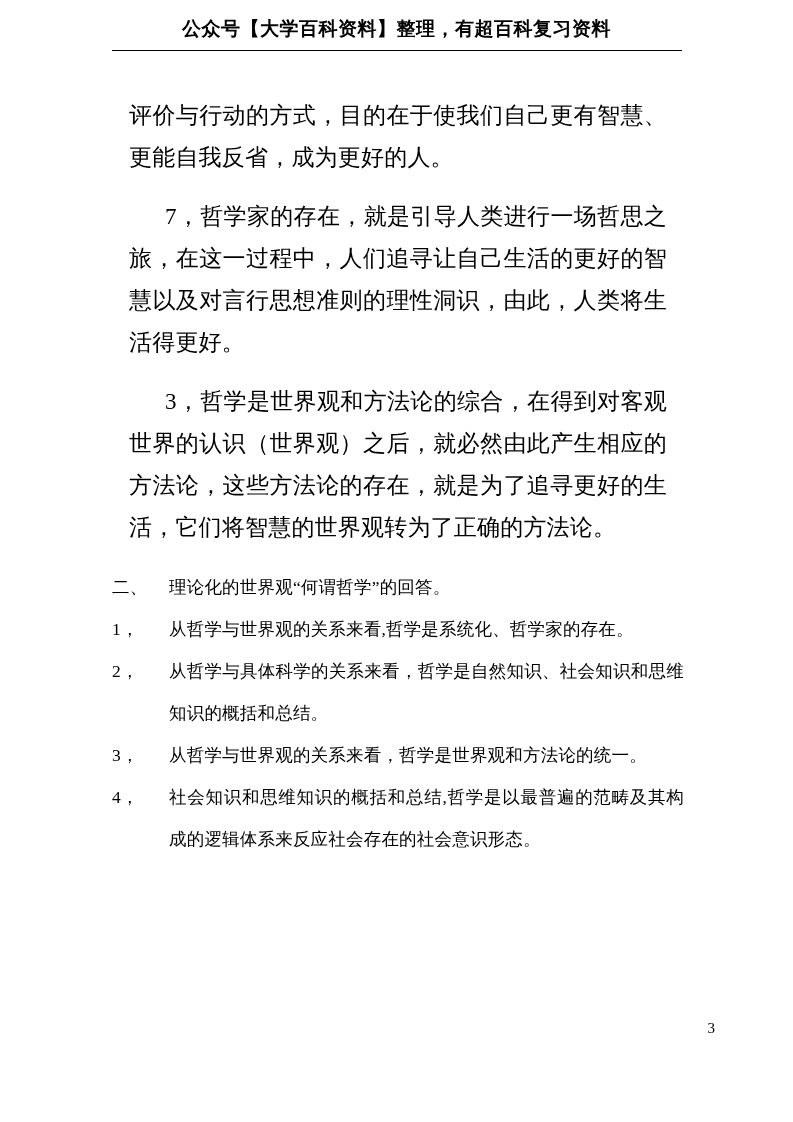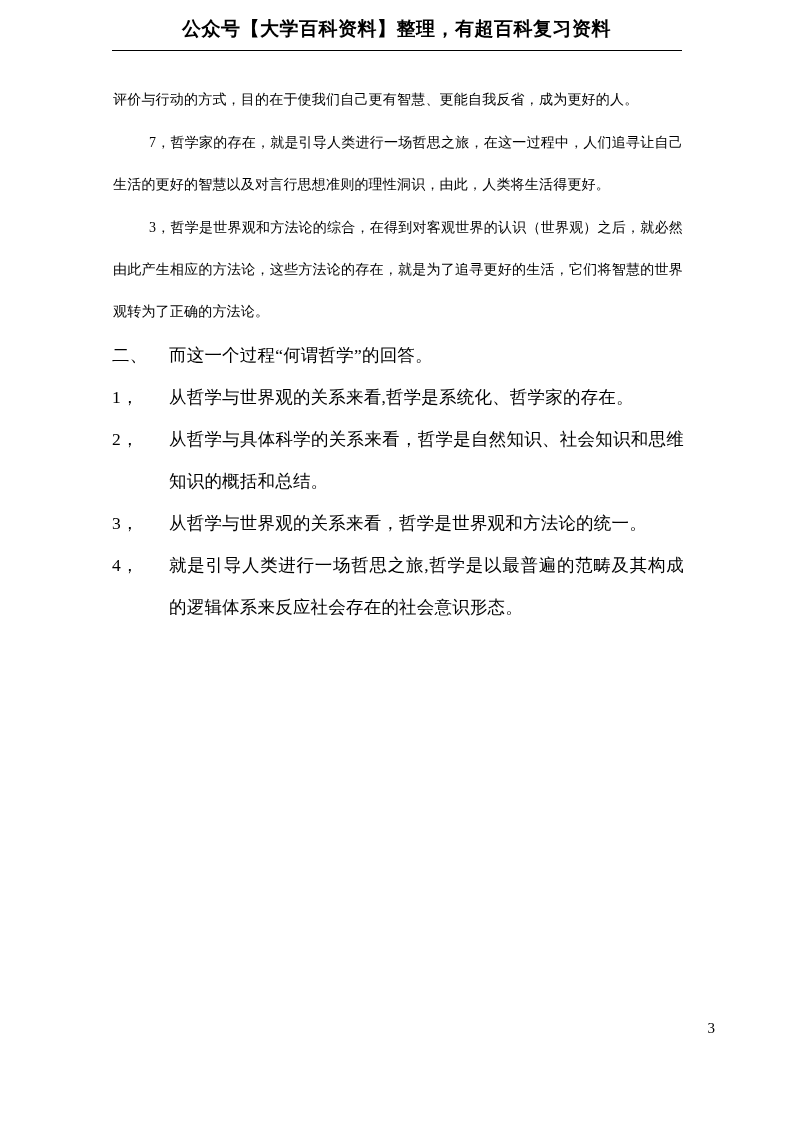--- a/index.html
+++ b/index.html
@@ -39,25 +39,25 @@
     height: 0;
     border-top: 1.2px solid #000000;
   }
   .content {
     position: absolute;
     top: 78px;
     left: 112px;
     width: 572px;
   }
   .para {
-    font-size: 14px;
+    font-size: 23px;
     line-height: 42px;
     text-align: justify;
     text-justify: inter-ideograph;
-    margin: 1px;
+    margin: 17px;
     letter-spacing: 0.2px;
   }
   .indent-2 {
     text-indent: 36px;
   }
   .indent-0 {
     text-indent: 0;
   }
   .numlist {
     display: flex;
@@ -109,41 +109,41 @@
 
     <p class="para indent-0">评价与行动的方式，目的在于使我们自己更有智慧、更能自我反省，成为更好的人。</p>
 
 
     <p class="para indent-2">7，哲学家的存在，就是引导人类进行一场哲思之旅，在这一过程中，人们追寻让自己生活的更好的智慧以及对言行思想准则的理性洞识，由此，人类将生活得更好。</p>
 
     <p class="para indent-2">3，哲学是世界观和方法论的综合，在得到对客观世界的认识（世界观）之后，就必然由此产生相应的方法论，这些方法论的存在，就是为了追寻更好的生活，它们将智慧的世界观转为了正确的方法论。</p>
 
     <div class="section-head">
       <span class="marker">二、</span>
-      <span class="body">而这一个过程“何谓哲学”的回答。</span>
+      <span class="body">理论化的世界观“何谓哲学”的回答。</span>
     </div>
 
     <div class="numlist">
       <span class="marker">1，</span>
       <span class="body">从哲学与世界观的关系来看,哲学是系统化、哲学家的存在。</span>
     </div>
 
     <div class="numlist">
       <span class="marker">2，</span>
       <span class="body">从哲学与具体科学的关系来看，哲学是自然知识、社会知识和思维知识的概括和总结。</span>
     </div>
 
     <div class="numlist">
       <span class="marker">3，</span>
       <span class="body">从哲学与世界观的关系来看，哲学是世界观和方法论的统一。</span>
     </div>
 
     <div class="numlist">
       <span class="marker">4，</span>
-      <span class="body">就是引导人类进行一场哲思之旅,哲学是以最普遍的范畴及其构成的逻辑体系来反应社会存在的社会意识形态。</span>
+      <span class="body">社会知识和思维知识的概括和总结,哲学是以最普遍的范畴及其构成的逻辑体系来反应社会存在的社会意识形态。</span>
     </div>
 
 
   </div>
 
   <div class="pagenum">3</div>
 
 </div>
 
 </body></html>

